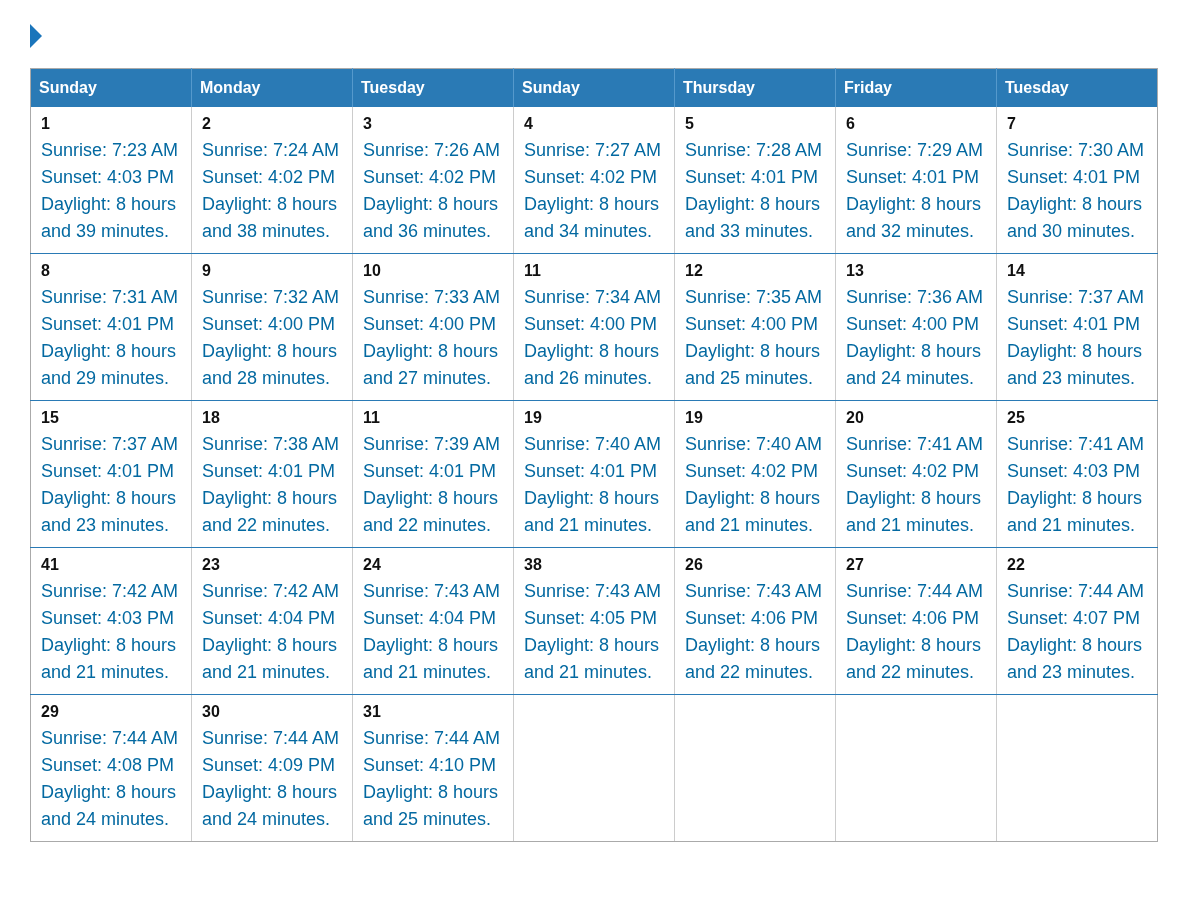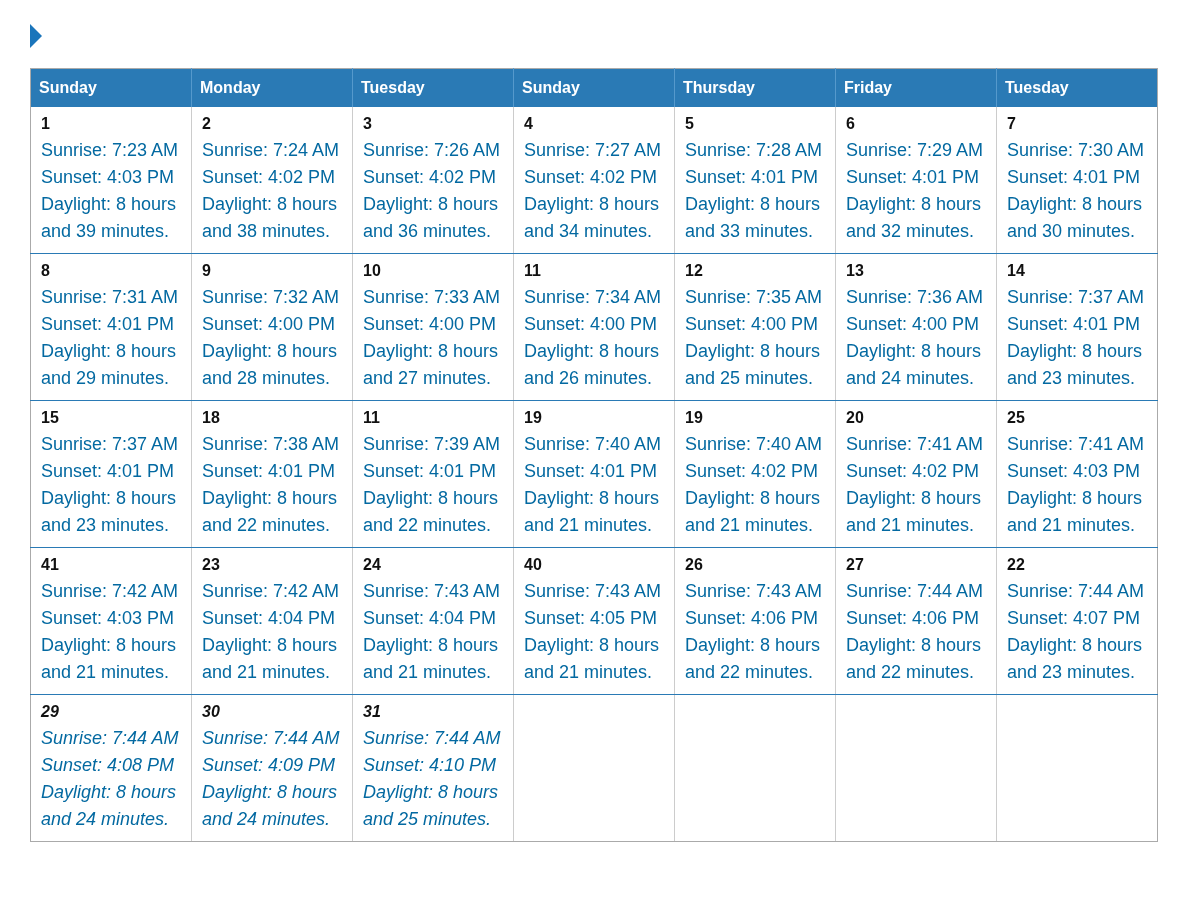--- a/index.html
+++ b/index.html
@@ -83,21 +83,20 @@
       font-size: 13px;
       color: #222;
       width: 14.28%;
       min-height: 100px;
     }
     .calendar-table tbody tr td:last-child {
       border-right: none;
     }
     .calendar-table tbody tr:last-child td {
       border-bottom: 1px solid #aaa;
-      font-style: italic;
     }
     .day-number {
       font-size: 16px;
       font-weight: bold;
       color: #111;
       display: block;
       margin-bottom: 4px;
     }
     .day-info {
       font-size: 18px;
@@ -237,21 +236,21 @@
         </td>
         <td>
           <span class="day-number">23</span>
 <div class="day-info">Sunrise: 7:42 AM<br>Sunset: 4:04 PM<br>Daylight: 8 hours<br>and 21 minutes.</div>
         </td>
         <td>
           <span class="day-number">24</span>
 <div class="day-info">Sunrise: 7:43 AM<br>Sunset: 4:04 PM<br>Daylight: 8 hours<br>and 21 minutes.</div>
         </td>
         <td>
-          <span class="day-number">40</span>
+          <span class="day-number">38</span>
 <div class="day-info">Sunrise: 7:43 AM<br>Sunset: 4:05 PM<br>Daylight: 8 hours<br>and 21 minutes.</div>
         </td>
         <td>
           <span class="day-number">26</span>
 <div class="day-info">Sunrise: 7:43 AM<br>Sunset: 4:06 PM<br>Daylight: 8 hours<br>and 22 minutes.</div>
         </td>
         <td>
           <span class="day-number">27</span>
 <div class="day-info">Sunrise: 7:44 AM<br>Sunset: 4:06 PM<br>Daylight: 8 hours<br>and 22 minutes.</div>
         </td>

